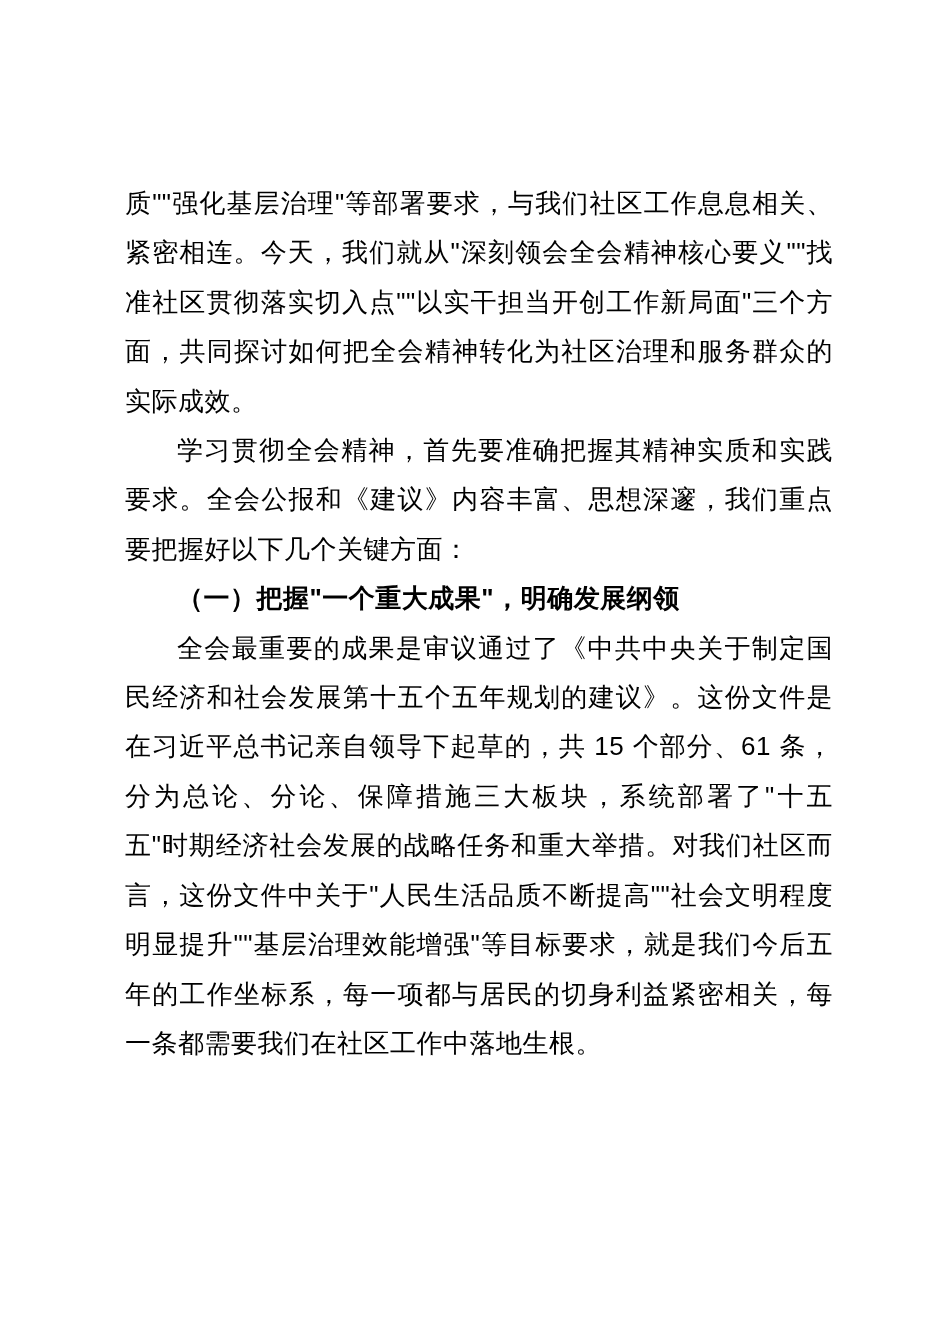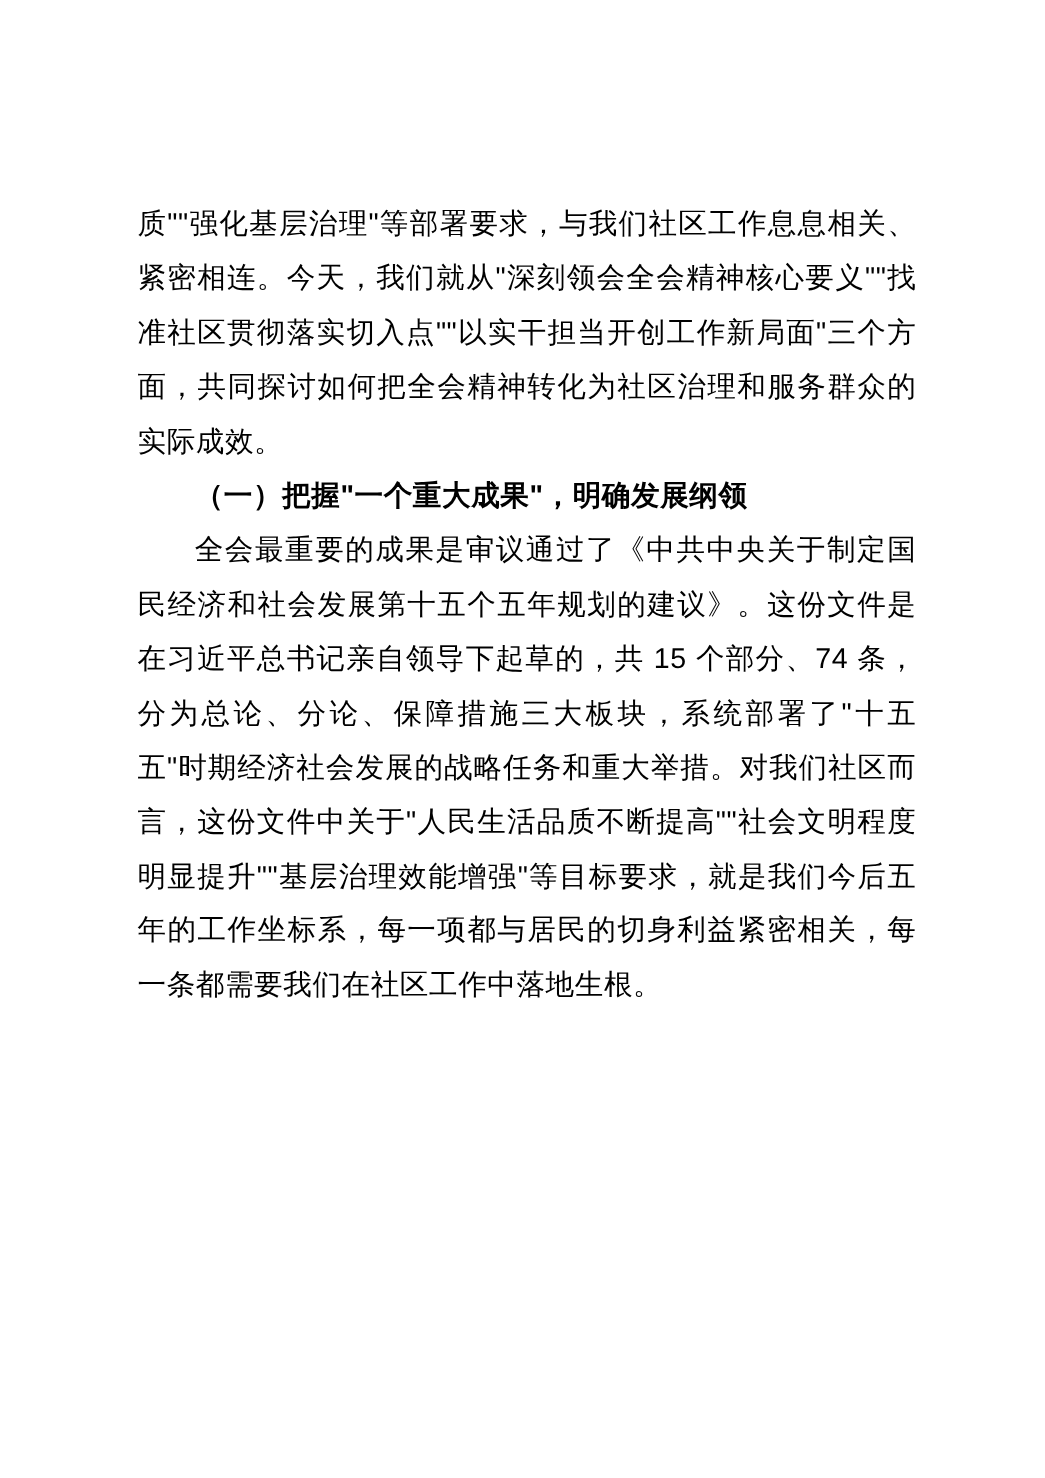--- a/index.html
+++ b/index.html
@@ -36,15 +36,16 @@
   }
   .para.bold {
     font-weight: bold;
   }
 </style>
 </head>
 <body>
 
 <div class="page">
   <p class="para continued">质""强化基层治理"等部署要求，与我们社区工作息息相关、紧密相连。今天，我们就从"深刻领会全会精神核心要义""找准社区贯彻落实切入点""以实干担当开创工作新局面"三个方面，共同探讨如何把全会精神转化为社区治理和服务群众的实际成效。</p>
+  <p class="para">学习贯彻全会精神，首先要准确把握其精神实质和实践要求。全会公报和《建议》内容丰富、思想深邃，我们重点要把握好以下几个关键方面：</p>
   <p class="para bold">（一）把握"一个重大成果"，明确发展纲领</p>
-  <p class="para">全会最重要的成果是审议通过了《中共中央关于制定国民经济和社会发展第十五个五年规划的建议》。这份文件是在习近平总书记亲自领导下起草的，共 15 个部分、74 条，分为总论、分论、保障措施三大板块，系统部署了"十五五"时期经济社会发展的战略任务和重大举措。对我们社区而言，这份文件中关于"人民生活品质不断提高""社会文明程度明显提升""基层治理效能增强"等目标要求，就是我们今后五年的工作坐标系，每一项都与居民的切身利益紧密相关，每一条都需要我们在社区工作中落地生根。</p>
+  <p class="para">全会最重要的成果是审议通过了《中共中央关于制定国民经济和社会发展第十五个五年规划的建议》。这份文件是在习近平总书记亲自领导下起草的，共 15 个部分、61 条，分为总论、分论、保障措施三大板块，系统部署了"十五五"时期经济社会发展的战略任务和重大举措。对我们社区而言，这份文件中关于"人民生活品质不断提高""社会文明程度明显提升""基层治理效能增强"等目标要求，就是我们今后五年的工作坐标系，每一项都与居民的切身利益紧密相关，每一条都需要我们在社区工作中落地生根。</p>
 </div>
 
 </body></html>

